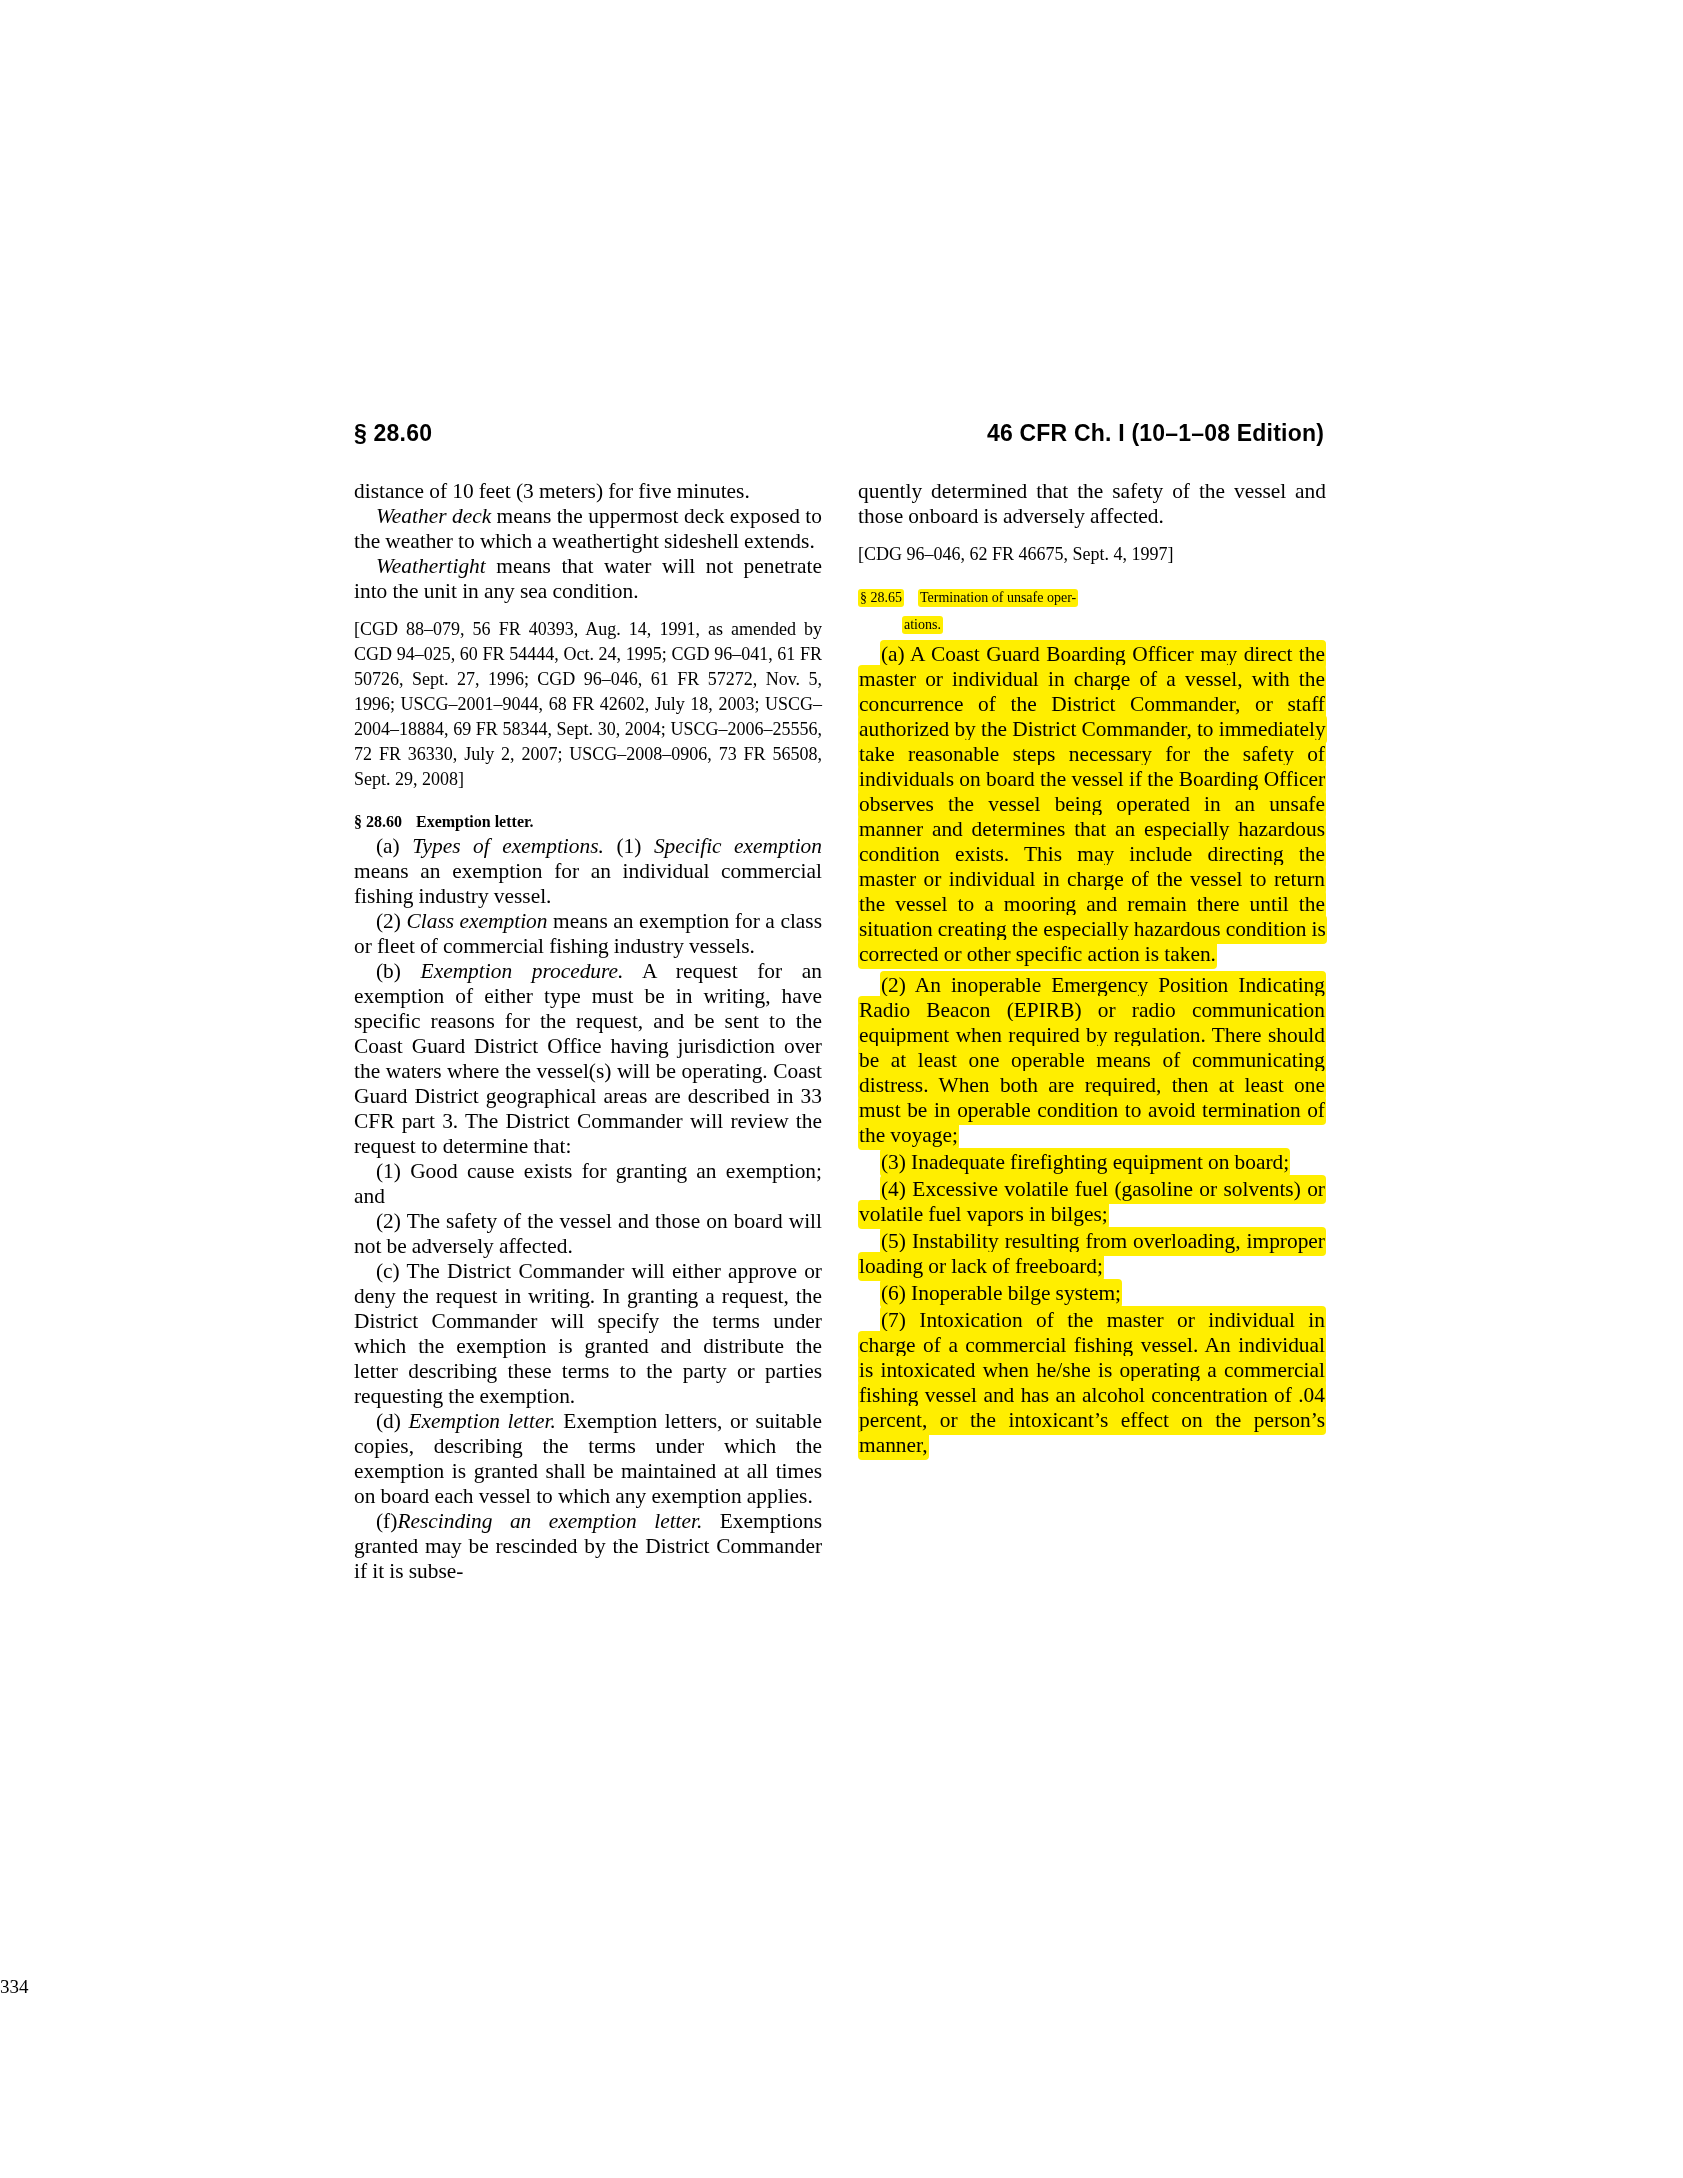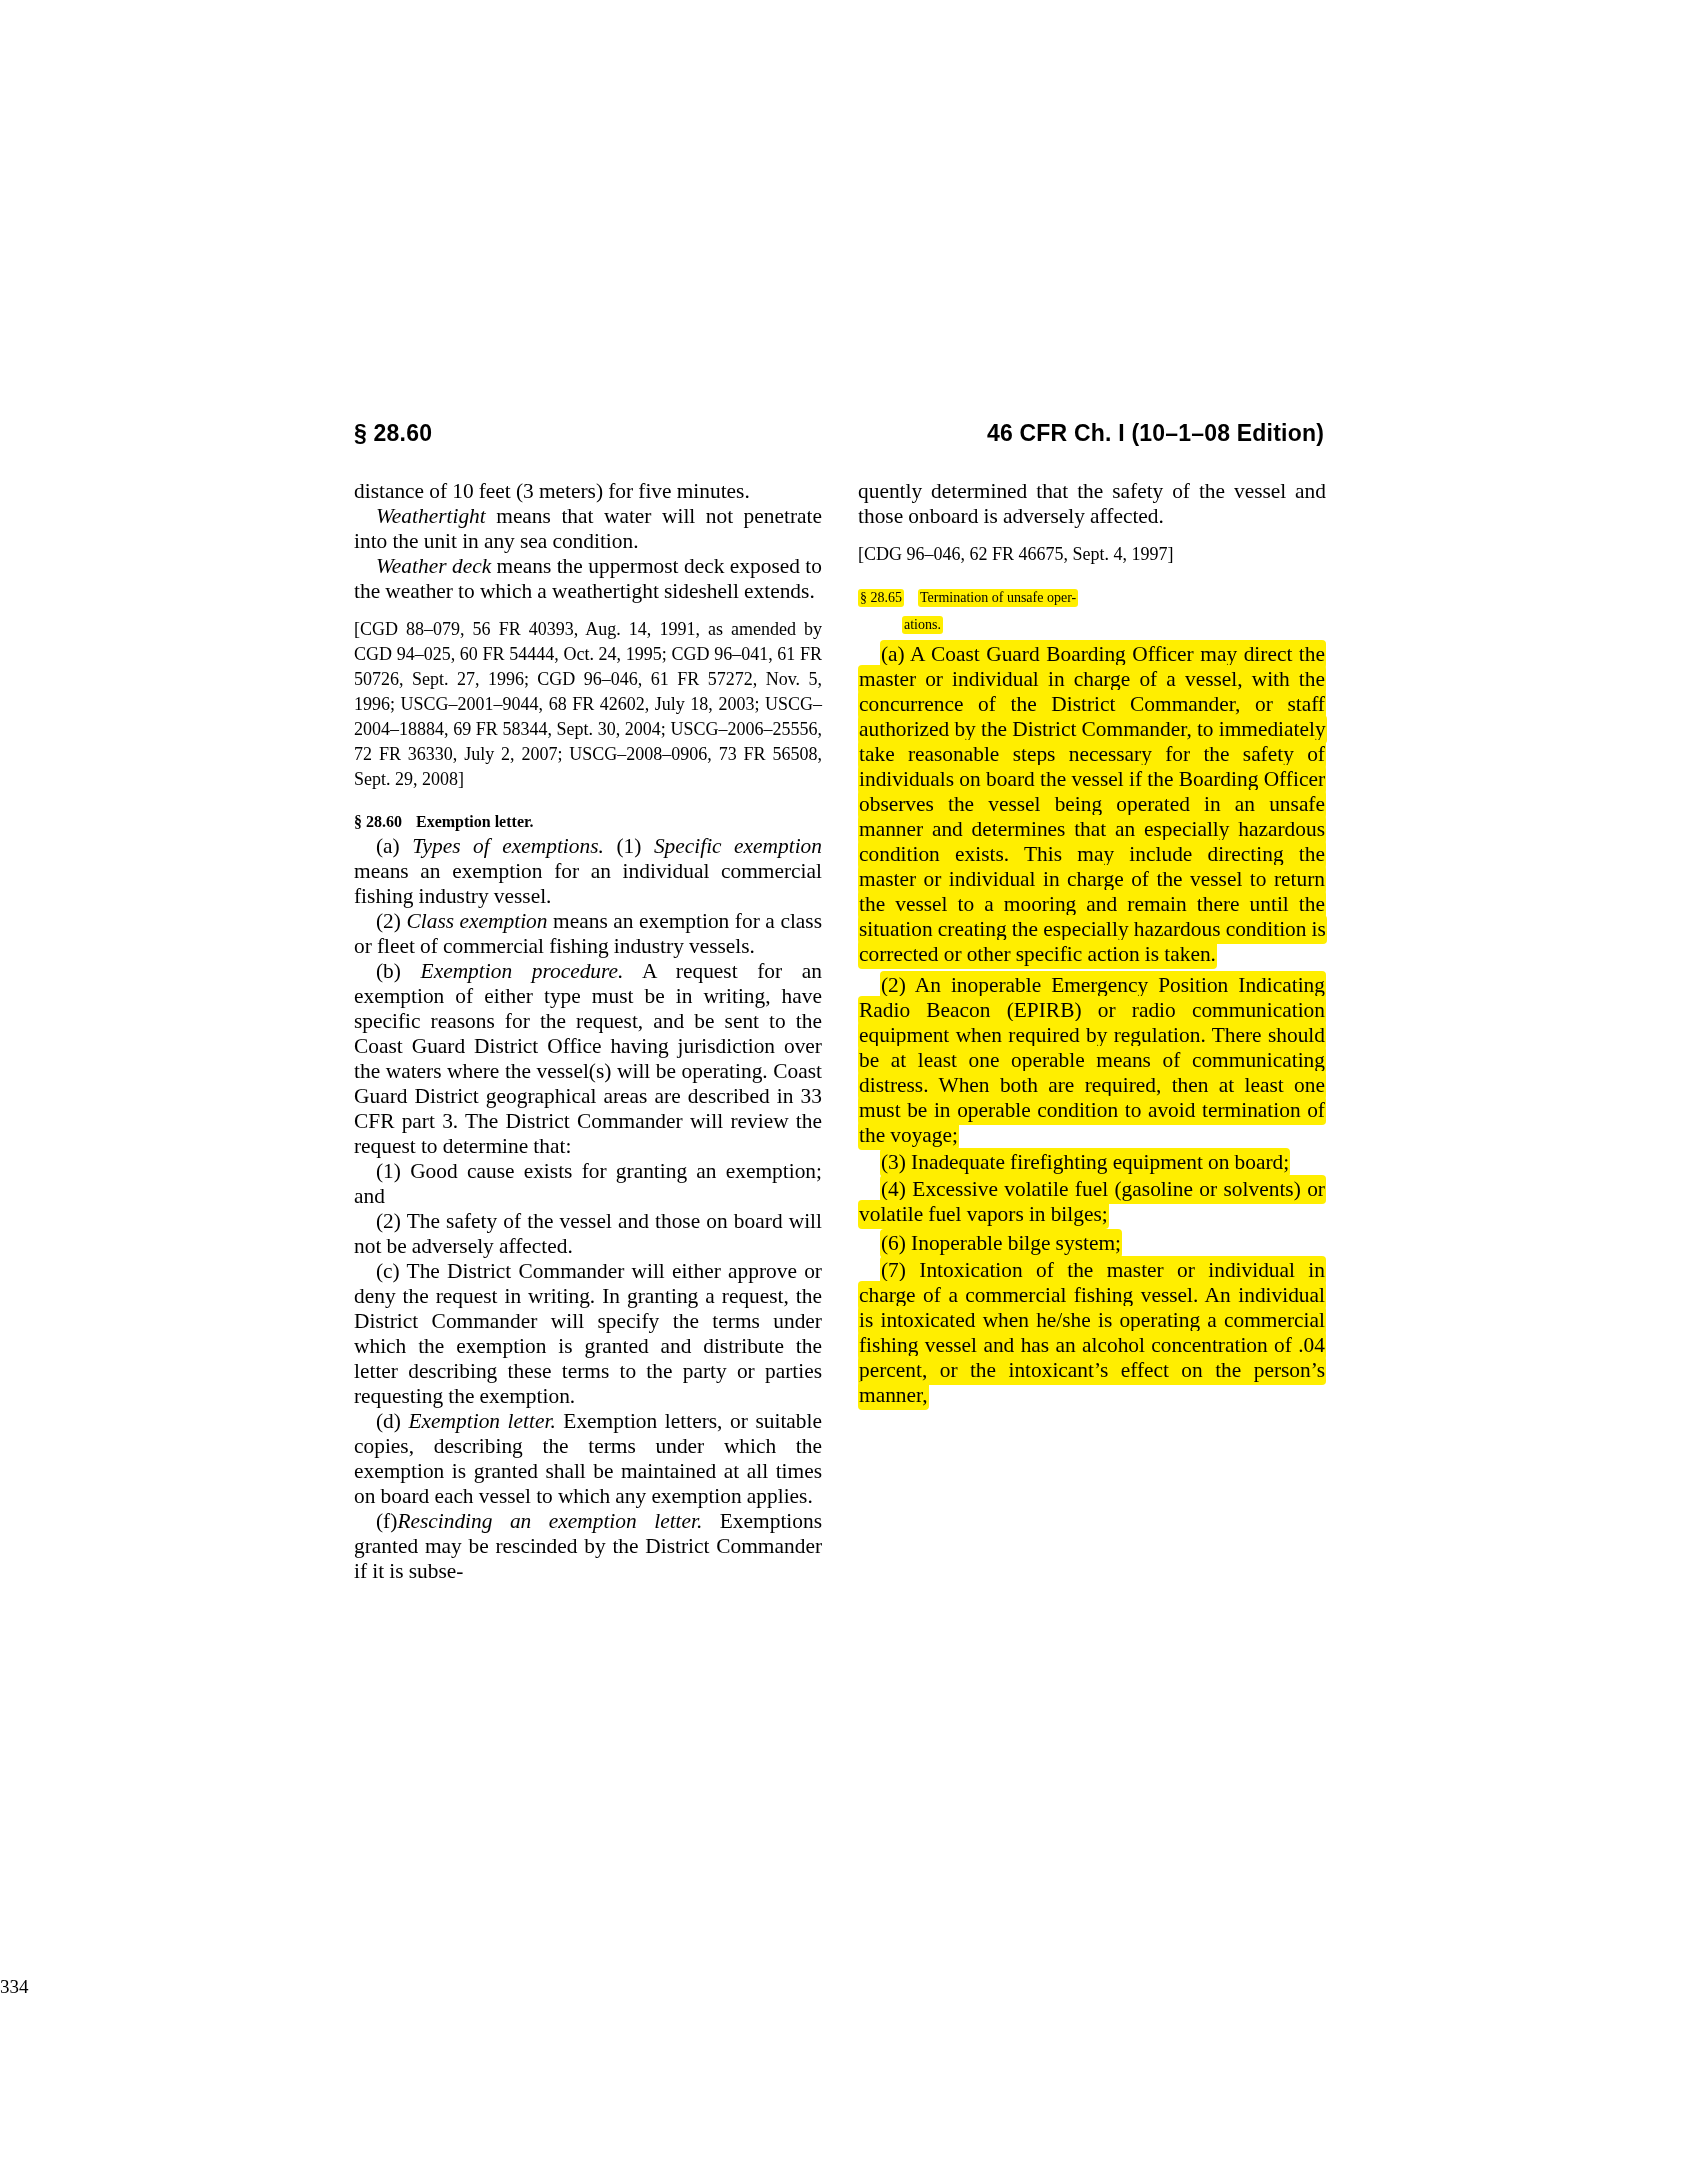--- a/index.html
+++ b/index.html
@@ -149,24 +149,24 @@
     <span class="rh-left">§ 28.60</span>
     <span class="rh-right">46 CFR Ch. I (10–1–08 Edition)</span>
   </div>
 
   <div class="columns">
 
     <div class="col">
 
       <p class="p flush">distance of 10 feet (3 meters) for five minutes.</p>
 
+      <p class="p indent"><span class="ital">Weather deck</span><span> means the uppermost deck exposed to the weather to which a weathertight sideshell extends.</span></p>
+
       <p class="p indent"><span class="ital">Weathertight</span><span> means that water will not penetrate into the unit in any sea condition.</span></p>
 
-      <p class="p indent"><span class="ital">Weather deck</span><span> means the uppermost deck exposed to the weather to which a weathertight sideshell extends.</span></p>
-
       <p class="cite">[CGD 88–079, 56 FR 40393, Aug. 14, 1991, as amended by CGD 94–025, 60 FR 54444, Oct. 24, 1995; CGD 96–041, 61 FR 50726, Sept. 27, 1996; CGD 96–046, 61 FR 57272, Nov. 5, 1996; USCG–2001–9044, 68 FR 42602, July 18, 2003; USCG–2004–18884, 69 FR 58344, Sept. 30, 2004; USCG–2006–25556, 72 FR 36330, July 2, 2007; USCG–2008–0906, 73 FR 56508, Sept. 29, 2008]</p>
 
       <p class="sec-head"><span class="num">§ 28.60</span><span>Exemption letter.</span></p>
 
       <p class="p indent"><span>(a) </span><span class="ital">Types of exemptions.</span><span> (1) </span><span class="ital">Specific exemption</span><span> means an exemption for an individual commercial fishing industry vessel.</span></p>
 
       <p class="p indent"><span>(2) </span><span class="ital">Class exemption</span><span> means an exemption for a class or fleet of commercial fishing industry vessels.</span></p>
 
       <p class="p indent"><span>(b) </span><span class="ital">Exemption procedure.</span><span> A request for an exemption of either type must be in writing, have specific reasons for the request, and be sent to the Coast Guard District Office having jurisdiction over the waters where the vessel(s) will be operating. Coast Guard District geographical areas are described in 33 CFR part 3. The District Commander will review the request to determine that:</span></p>
 
@@ -206,20 +206,21 @@
       <div class="gap4"></div>
 
       <p class="p indent hlp"><span class="run">(3) Inadequate firefighting equipment on board;</span></p>
 
       <div class="gap4"></div>
 
       <p class="p indent hlp"><span class="run">(4) Excessive volatile fuel (gasoline or solvents) or volatile fuel vapors in bilges;</span></p>
 
       <div class="gap4"></div>
 
+      <p class="p indent hlp"><span class="run">(5) Instability resulting from overloading, improper loading or lack of freeboard;</span></p>
 
       <div class="gap4"></div>
 
       <p class="p indent hlp"><span class="run">(6) Inoperable bilge system;</span></p>
 
       <div class="gap4"></div>
 
       <p class="p indent hlp"><span class="run">(7) Intoxication of the master or individual in charge of a commercial fishing vessel. An individual is intoxicated when he/she is operating a commercial fishing vessel and has an alcohol concentration of .04 percent, or the intoxicant’s effect on the person’s manner,</span></p>
 
     </div>

